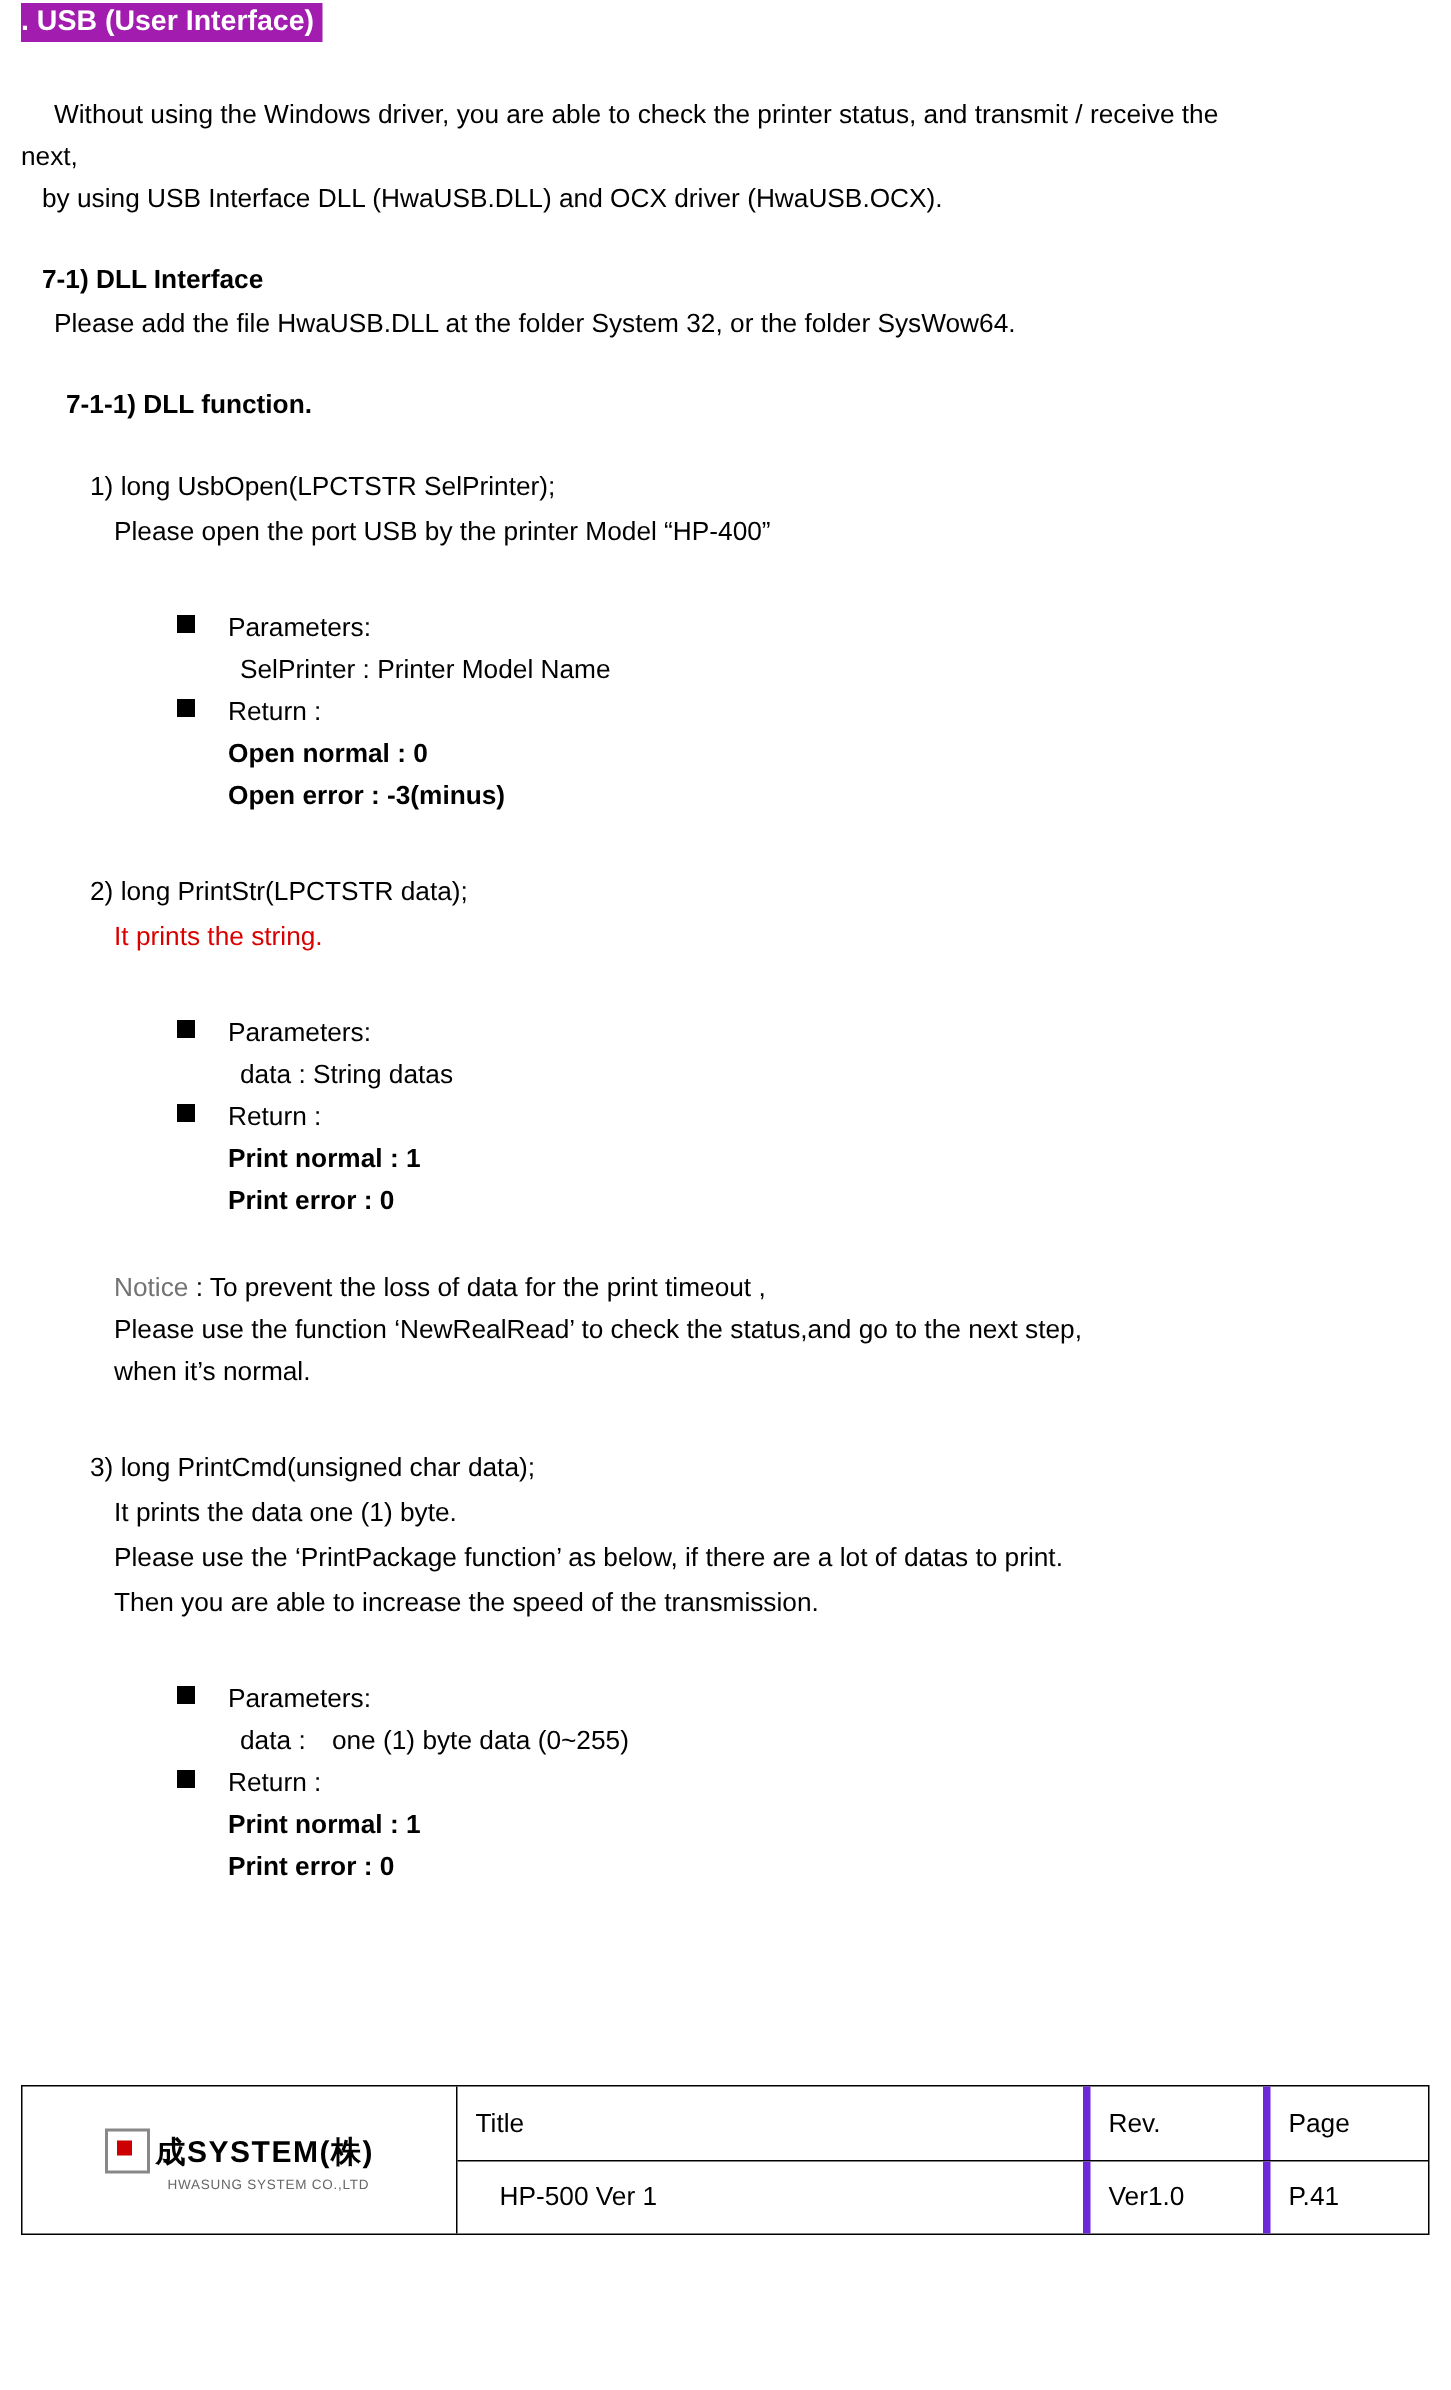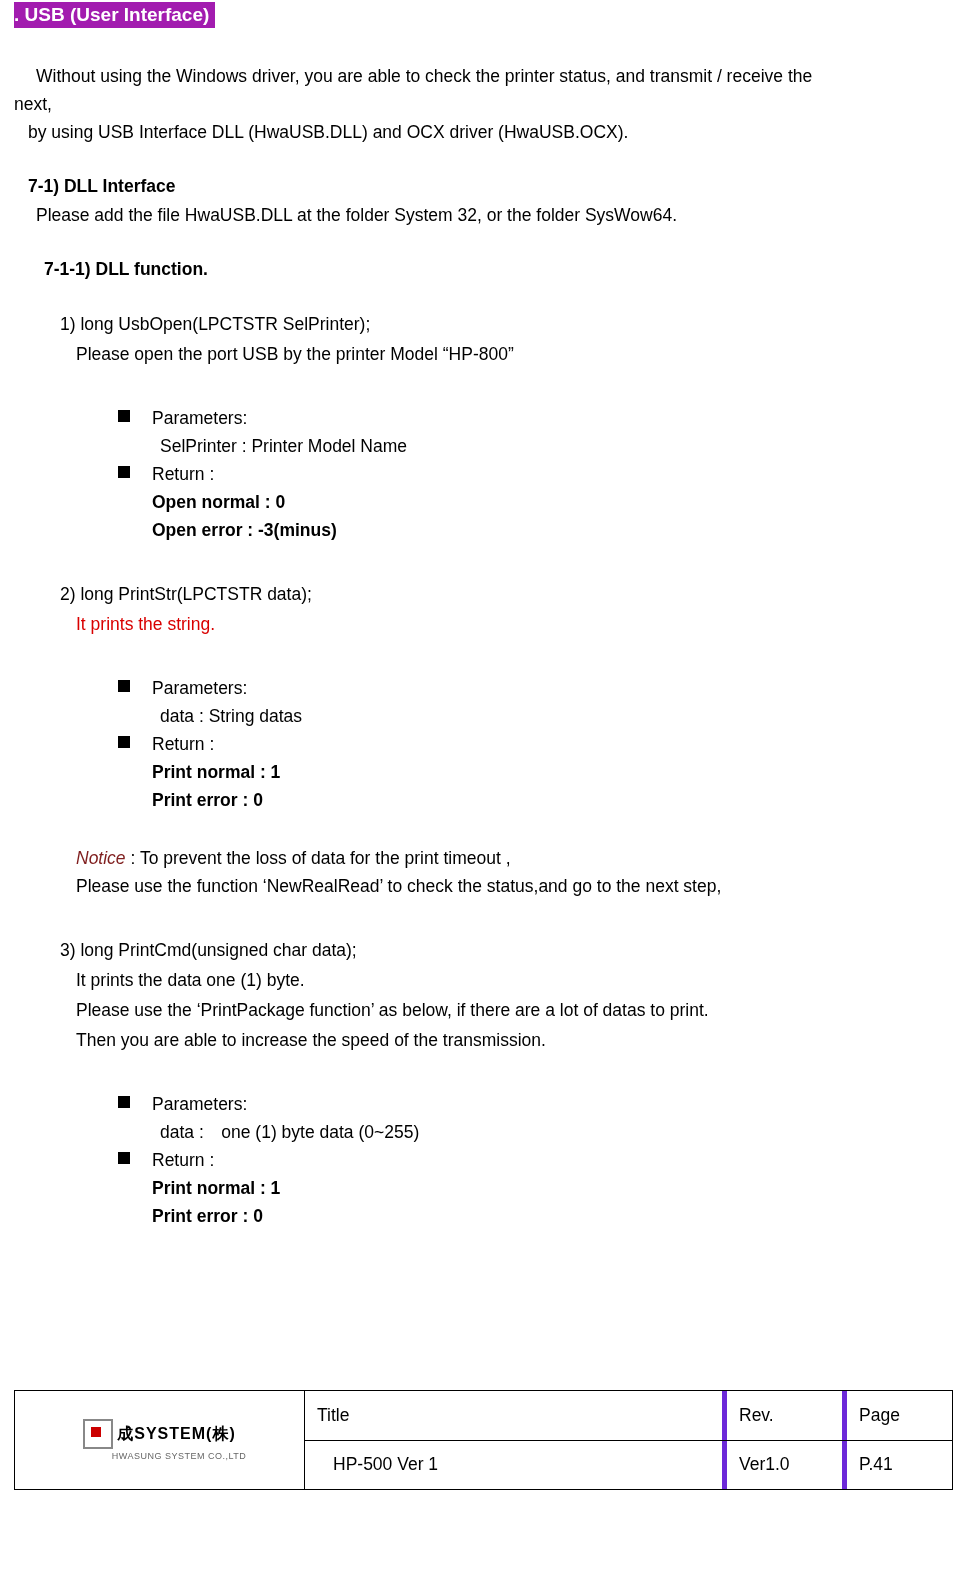--- a/index.html
+++ b/index.html
@@ -30,21 +30,21 @@
   .intro-1 { padding-left: 22px; line-height: 1.6; }
   .intro-2 { padding-left: 0; line-height: 1.6; }
   .intro-3 { padding-left: 14px; line-height: 1.6; }
   .h1 { font-weight: bold; padding-left: 14px; margin-top: 30px; }
   .h1-body { padding-left: 22px; margin-top: 4px; line-height: 1.6; }
   .h2 { font-weight: bold; padding-left: 30px; margin-top: 30px; }
   .fn-title { padding-left: 46px; margin-top: 30px; line-height: 1.6; }
   .fn-desc { padding-left: 62px; margin-top: 2px; line-height: 1.6; }
   .fn-desc-red { color: #d90000; }
   .notice-block { padding-left: 62px; margin-top: 30px; line-height: 1.6; }
-  .notice-label { color: #7f1d1d; font-style: italic; }
+  .notice-label { color: #737373; }
   .bullet-row {
     display: flex;
     align-items: flex-start;
     padding-left: 104px;
     line-height: 1.6;
   }
   .bullet-sq {
     width: 12px; height: 12px; background: #000; flex: 0 0 12px;
     margin-top: 6px; margin-right: 22px;
   }
@@ -70,21 +70,21 @@
     border-right: 1px solid #000;
     display: flex;
     align-items: center;
     justify-content: center;
     padding: 4px;
     flex-direction: column;
   }
   .logo-top { display:flex; align-items:center; gap:4px; }
   .logo-sq  { width:30px; height:30px; background:#fff; border:2px solid #888; position:relative; }
   .logo-sq::before { content:""; position:absolute; left:6px; top:6px; width:10px; height:10px; background:#c00; }
-  .logo-text-main { font-weight: bold; font-size: 16px; letter-spacing:1px; }
+  .logo-text-main { font-weight: bold; font-size: 20px; letter-spacing:1px; }
   .logo-text-sub  { font-size: 9px; color:#666; letter-spacing:0.5px; margin-top:2px;margin-left:39px; }
   .footer-table {
     flex: 1;
     display: flex;
     flex-direction: column;
   }
   .ft-row {
     display: flex;
     flex: 1;
   }
@@ -112,21 +112,21 @@
     <div class="intro-3">by using USB Interface DLL (HwaUSB.DLL) and OCX driver (HwaUSB.OCX).</div>
   </div>
 
   <div class="h1">7-1) DLL Interface</div>
   <div class="h1-body">Please add the file HwaUSB.DLL at the folder System 32, or the folder SysWow64.</div>
 
   <div class="h2">7-1-1) DLL function.</div>
 
   
   <div class="fn-title">1) long UsbOpen(LPCTSTR SelPrinter);</div>
-  <div class="fn-desc">Please open the port USB by the printer Model “HP-800”</div>
+  <div class="fn-desc">Please open the port USB by the printer Model “HP-400”</div>
 
   <div class="bullet-row gap-md">
     <div class="bullet-sq"></div>
     <div class="bullet-text">Parameters:</div>
   </div>
   <div class="sub-line">SelPrinter : Printer Model Name</div>
 
   <div class="bullet-row">
     <div class="bullet-sq"></div>
     <div class="bullet-text">Return :</div>
@@ -147,20 +147,21 @@
   <div class="bullet-row">
     <div class="bullet-sq"></div>
     <div class="bullet-text">Return :</div>
   </div>
   <div class="sub-line-in">Print normal : 1</div>
   <div class="sub-line-in">Print error : 0</div>
 
   <div class="notice-block">
     <span class="notice-label">Notice</span><span> : To prevent the loss of data for the print timeout ,</span>
     <div>Please use the function ‘NewRealRead’ to check the status,and go to the next step,</div>
+    <div>when it’s normal.</div>
   </div>
 
   
   <div class="fn-title gap-md">3) long PrintCmd(unsigned char data);</div>
   <div class="fn-desc">It prints the data one (1) byte.</div>
   <div class="fn-desc">Please use the ‘PrintPackage function’ as below, if there are a lot of datas to print.</div>
   <div class="fn-desc">Then you are able to increase the speed of the transmission.</div>
 
   <div class="bullet-row gap-md">
     <div class="bullet-sq"></div>

